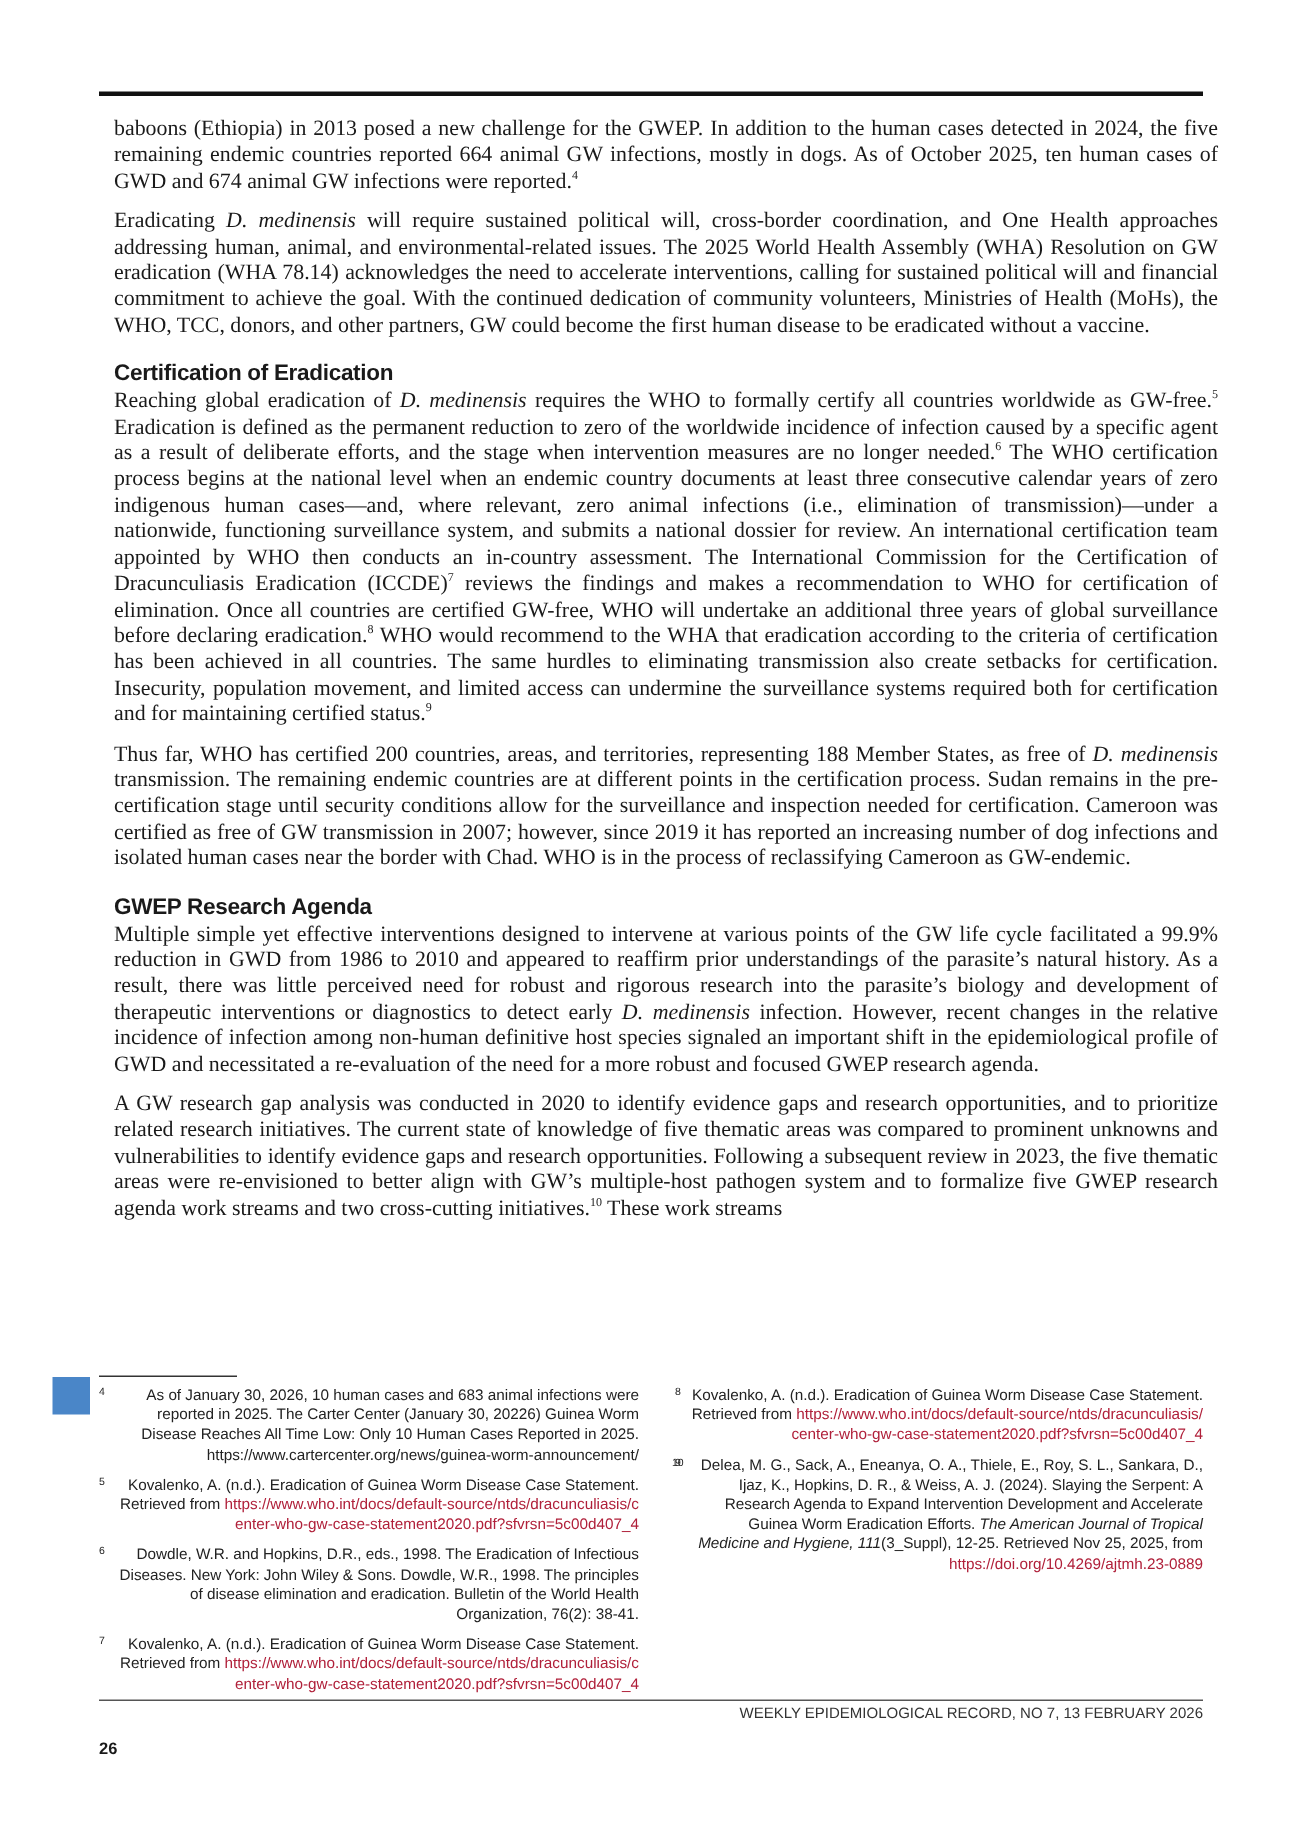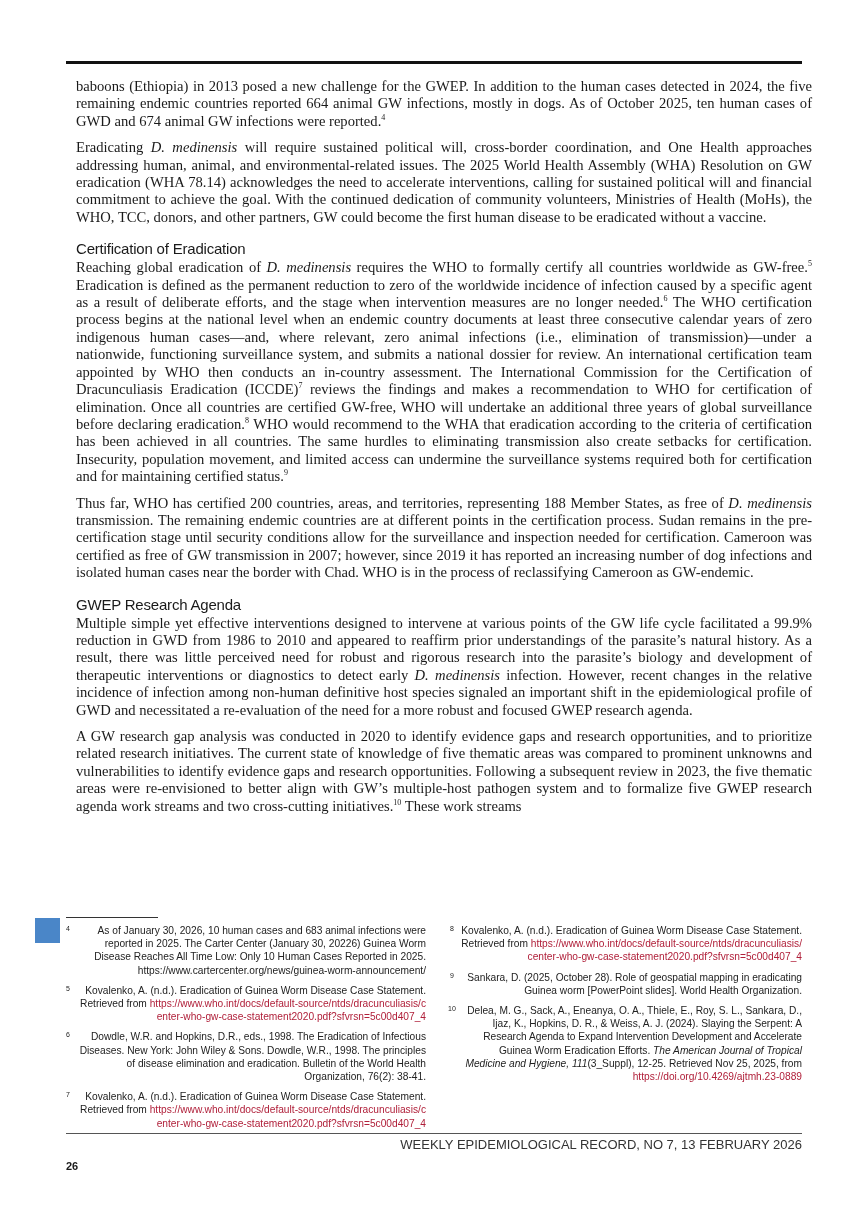--- a/index.html
+++ b/index.html
@@ -8,21 +8,21 @@
     .body-text {
       position: absolute; left: 60px; top: 78px; width: 736px;
       font-family: "Liberation Serif", "DejaVu Serif", serif;
       font-size: 14.6px; line-height: 17.4px; text-align: justify; color: #1a1a1a;
       hyphens: manual;
       margin-left: 16px;
     }
     .body-text p { margin: 0 0 9px 0; }
     .body-text h2 {
       font-family: "Liberation Sans", "DejaVu Sans", sans-serif;
-      font-weight: normal; font-size: 15px; line-height: 18px; margin: 14px 0 1px 0;
+      font-weight: bold; font-size: 15px; line-height: 18px; margin: 14px 0 1px 0;
       letter-spacing: -0.2px;
     }
     .body-text i { }
     sup { font-size: 8px; line-height: 0; vertical-align: super; }
     .fn-rule { position: absolute; left: 66px; top: 917px; width: 92px; height: 1px; background: #333; }
     .blue-square { position: absolute; left: 35px; top: 918px; width: 25px; height: 25px; background: #4a86c8; }
     .footnotes {
       position: absolute; top: 924px;
       font-family: "Liberation Sans", "DejaVu Sans", sans-serif;
       font-size: 10.2px; line-height: 13.2px; color: #222;
@@ -33,21 +33,21 @@
     .fn-num { position: absolute; left: 0; top: -2px; font-size: 7px; }
     .fn-num.wide { left: -2px; }
     .fn a { color: #b0203a; text-decoration: none; }
     .footer-rule { position: absolute; left: 66px; top: 1133px; width: 736px; height: 1px; background: #555; }
     .page-num {
       position: absolute; left: 66px; top: 1136px;
       font-family: "Liberation Sans", "DejaVu Sans", sans-serif; font-weight: bold; font-size: 11px; margin-top: 24px;
     }
     .running-title {
       position: absolute; right: 66px; top: 1137px;
-      font-family: "Liberation Sans", "DejaVu Sans", sans-serif; font-size: 13px; color: #333; margin-left: 46px;
+      font-family: "Liberation Sans", "DejaVu Sans", sans-serif; font-size: 10px; color: #333; margin-left: 46px;
     }
   </style>
 </head>
 <body>
 
 <div class="top-rule"></div>
 
 <div class="body-text">
   <p>baboons (Ethiopia) in 2013 posed a new challenge for the GWEP. In addition to the human cases detected in 2024, the five remaining endemic countries reported 664 animal GW infections, mostly in dogs. As of October 2025, ten human cases of GWD and 674 animal GW infections were reported.<sup>4</sup></p>
   <p>Eradicating <i>D. medinensis</i> will require sustained political will, cross-border coordination, and One Health approaches addressing human, animal, and environmental-related issues. The 2025 World Health Assembly (WHA) Resolution on GW eradication (WHA 78.14) acknowledges the need to accelerate interventions, calling for sustained political will and financial commitment to achieve the goal. With the continued dedication of community volunteers, Ministries of Health (MoHs), the WHO, TCC, donors, and other partners, GW could become the first human disease to be eradicated without a vaccine.</p>
@@ -83,21 +83,20 @@
   </div>
 </div>
 
 <div class="footnotes fn-col-right">
   <div class="fn">
     <span class="fn-num">8</span>
     <span>Kovalenko, A. (n.d.). Eradication of Guinea Worm Disease Case Statement. Retrieved from <a style="word-break: break-all;">https://www.who.int/docs/default-source/ntds/dracunculiasis/center-who-gw-case-statement2020.pdf?sfvrsn=5c00d407_4</a></span>
   </div>
   <div class="fn">
     <span class="fn-num">9</span>
-    <span>Sankara, D. (2025, October 28). Role of geospatial mapping in eradicating Guinea worm [PowerPoint slides]. World Health Organization.</span>
   </div>
   <div class="fn">
     <span class="fn-num wide">10</span>
     <span>Delea, M. G., Sack, A., Eneanya, O. A., Thiele, E., Roy, S. L., Sankara, D., Ijaz, K., Hopkins, D. R., &amp; Weiss, A. J. (2024). Slaying the Serpent: A Research Agenda to Expand Intervention Development and Accelerate Guinea Worm Eradication Efforts. <i>The American Journal of Tropical Medicine and Hygiene, 111</i>(3_Suppl), 12-25. Retrieved Nov 25, 2025, from <a style="word-break: break-all;">https://doi.org/10.4269/ajtmh.23-0889</a></span>
   </div>
 </div>
 
 <div class="footer-rule"></div>
 <div class="page-num">26</div>
 <div class="running-title">WEEKLY EPIDEMIOLOGICAL RECORD, NO 7, 13 FEBRUARY 2026</div>

